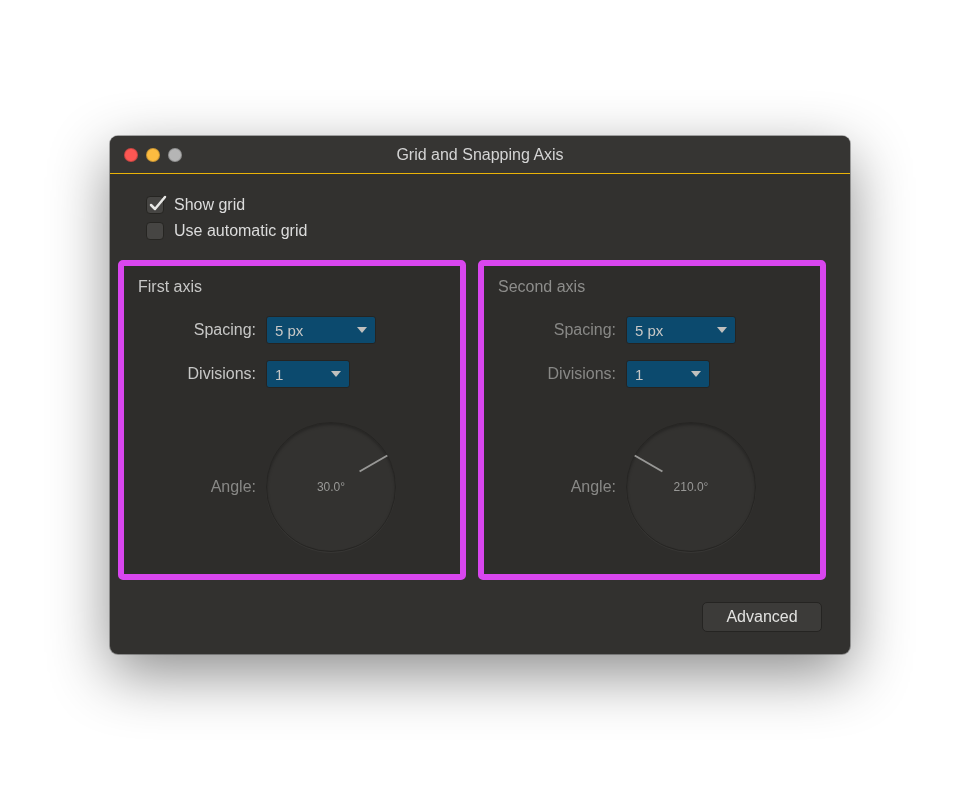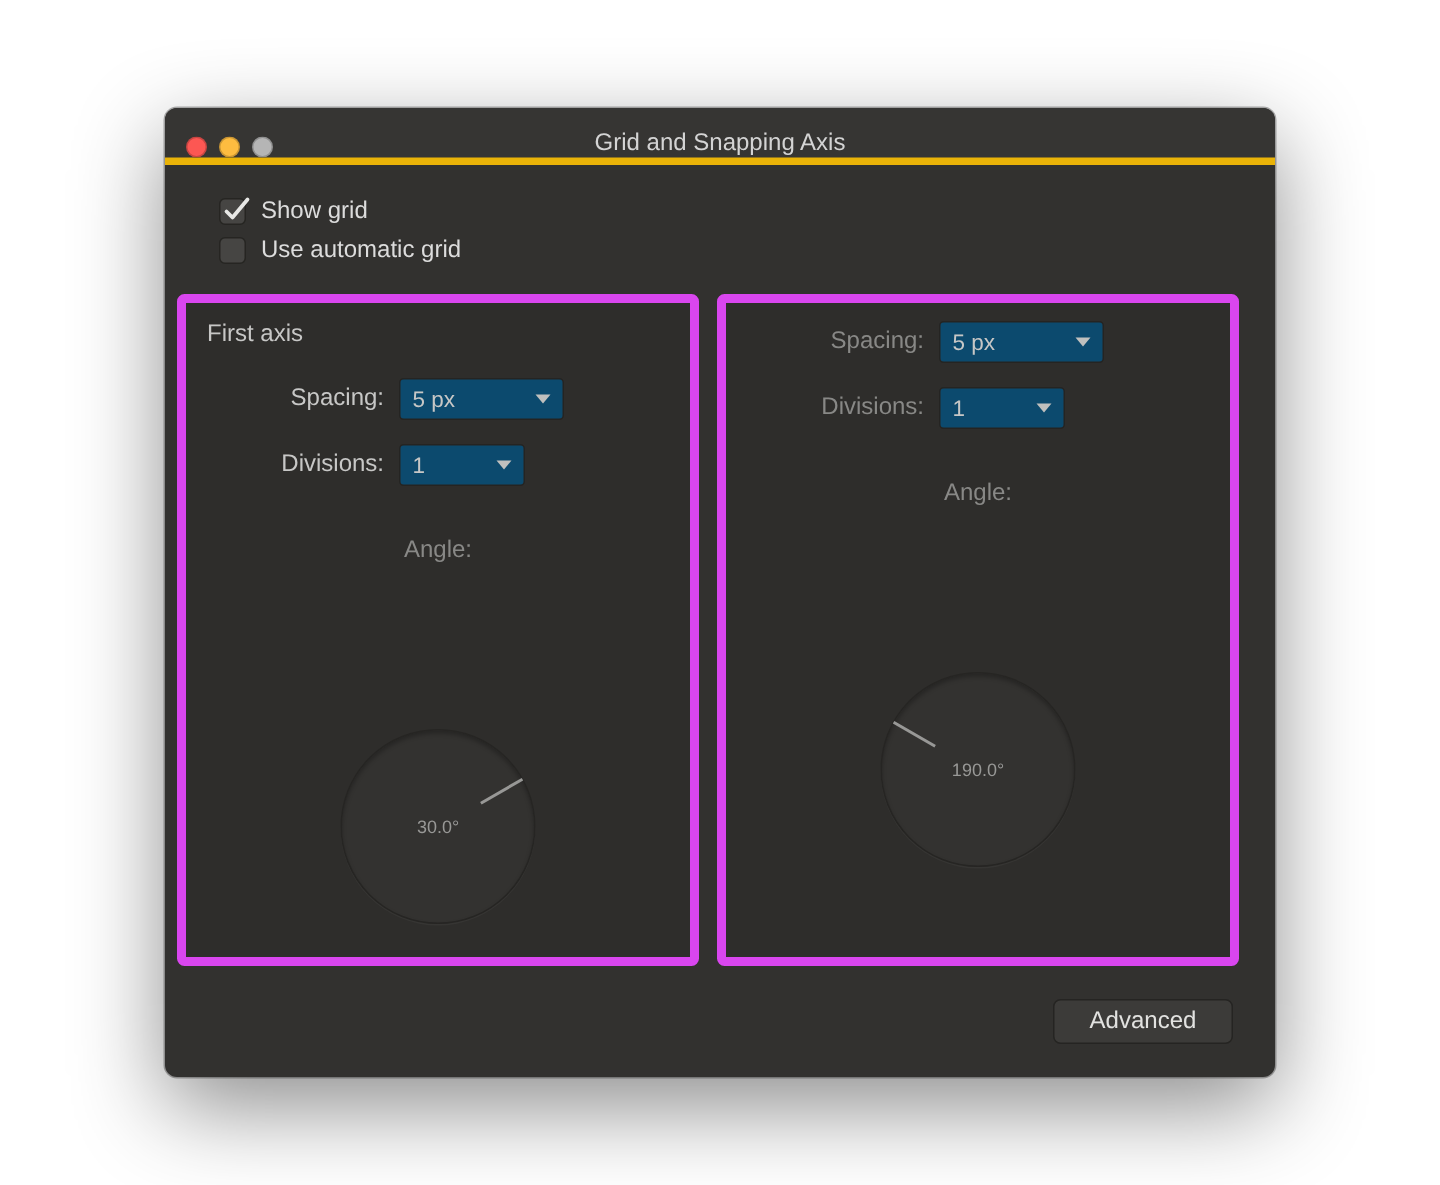--- a/index.html
+++ b/index.html
@@ -20,23 +20,23 @@
       width: 740px;
       background: #32312f;
       border-radius: 8px;
       box-shadow: 0 20px 60px rgba(0,0,0,0.45), 0 0 0 1px rgba(0,0,0,0.3);
       overflow: hidden;
       color: #c8c8c8;
     }
     .titlebar {
       height: 38px;
       background: #363533;
-      border-bottom: 5px solid #eab308;
-      display: flex;
-      align-items: flex-end;
+      border-bottom: 1px solid #eab308;
+      display: flex;
+      align-items: center;
       position: relative;
     }
     .traffic-lights {
       display: flex;
       gap: 8px;
       padding-left: 14px;
     }
     .tl {
       width: 14px;
       height: 14px;
@@ -137,21 +137,20 @@
       height: 0;
       border-left: 5px solid transparent;
       border-right: 5px solid transparent;
       border-top: 6px solid #c0c0be;
     }
     .dial-row {
       display: flex;
       align-items: center;
       gap: 10px;
       margin-top: 34px;
-      flex-direction: column;
     }
     .dial-label {
       flex: 0 0 118px;
       text-align: right;
       font-size: 16px;
       color: #888886;
     }
     .dial {
       width: 130px;
       height: 130px;
@@ -249,41 +248,42 @@
         <div class="dial-row">
           <div class="dial-label">Angle:</div>
           <div class="dial">
             <span class="dial-value">30.0°</span>
             <div class="dial-indicator" style="transform: rotate(-30deg) translateX(33px);"></div>
           </div>
         </div>
       </div>
 
       <div class="panel">
+        <div class="panel-title">Second axis</div>
 
         <div class="form-row">
           <div class="form-label">Spacing:</div>
           <div class="dropdown w1">
             <span>5 px</span>
             <div class="dd-arrow"></div>
           </div>
         </div>
 
         <div class="form-row">
           <div class="form-label">Divisions:</div>
           <div class="dropdown w2">
             <span>1</span>
             <div class="dd-arrow"></div>
           </div>
         </div>
 
         <div class="dial-row">
           <div class="dial-label">Angle:</div>
           <div class="dial">
-            <span class="dial-value">190.0°</span>
+            <span class="dial-value">210.0°</span>
             <div class="dial-indicator" style="transform: rotate(-150deg) translateX(33px);"></div>
           </div>
         </div>
       </div>
     </div>
 
     <div class="buttons">
       <div class="btn">Advanced</div>
     </div>
   </div>

